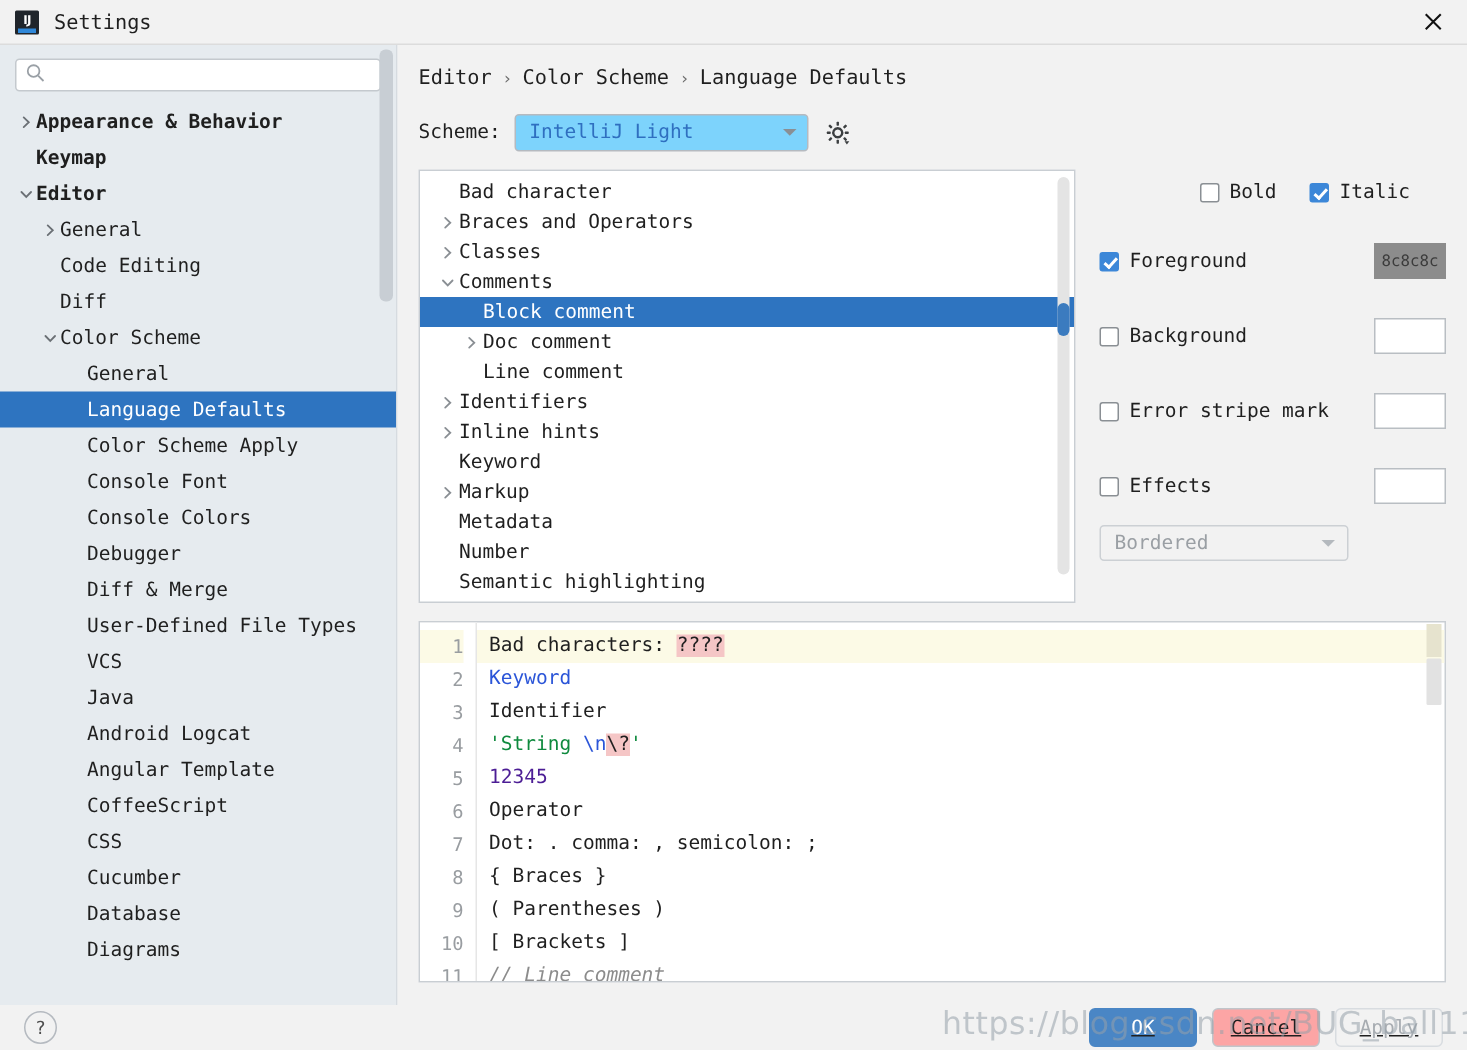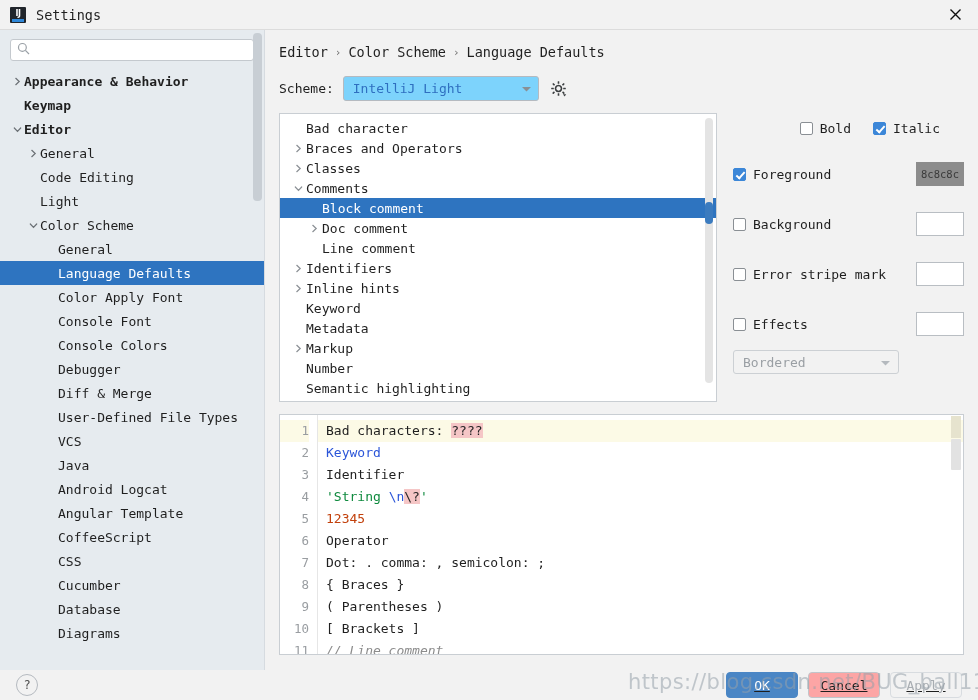--- a/index.html
+++ b/index.html
@@ -170,21 +170,21 @@
   #gutter div { height:22px; line-height:22px; }
   #gutter div.caret-line { background:#fcfae6; }
   #code { flex:1; padding-top:5px; position:relative; }
   #code .line { height:22px; line-height:22px; padding-left:8px; font-size:13px; white-space:pre; }
   #code .line.caret-line { background:#fcfae6; }
   .tk-def { color:#1f1f1f; }
   .tk-bad { background:#f5c6c6; color:#1f1f1f; }
   .tk-kw  { color:#2b55d8; font-weight:normal; }
   .tk-str { color:#0f8a3e; }
   .tk-esc { color:#2b55d8; }
-  .tk-num { color:#c2410c; }
+  .tk-num { color:#4c1d95; }
   .tk-com { color:#8c8c8c; font-style:italic; }
   #preview-thumb {
     position:absolute; right:2px; top:24px; width:10px; height:31px;
     background:#e2e2e2; border-radius:1px; cursor:pointer;
   }
   #preview-topmark {
     position:absolute; right:2px; top:1px; width:10px; height:22px;
     background:#e6e3ce;
   }
 
@@ -278,41 +278,41 @@
             </svg>
           </span>
           <span class="lbl">General</span>
         </div>
         <div class="s-item ind1">
           <span class="arrow"></span>
           <span class="lbl">Code Editing</span>
         </div>
         <div class="s-item ind1">
           <span class="arrow"></span>
-          <span class="lbl">Light</span>
+          <span class="lbl">Diff</span>
         </div>
         <div class="s-item ind1">
           <span class="arrow">
             <svg width="9" height="9" viewBox="0 0 9 9" aria-hidden="true">
               <path d="M1.3 3 L4.5 6.3 L7.7 3" fill="none" stroke="#6b7075" stroke-width="1.2" stroke-linecap="round"></path>
             </svg>
           </span>
           <span class="lbl">Color Scheme</span>
         </div>
         <div class="s-item ind2">
           <span class="arrow"></span>
           <span class="lbl">General</span>
         </div>
         <div class="s-item ind2 selected">
           <span class="arrow"></span>
           <span class="lbl">Language Defaults</span>
         </div>
         <div class="s-item ind2">
           <span class="arrow"></span>
-          <span class="lbl">Color Apply Font</span>
+          <span class="lbl">Color Scheme Apply</span>
         </div>
         <div class="s-item ind2">
           <span class="arrow"></span>
           <span class="lbl">Console Font</span>
         </div>
         <div class="s-item ind2">
           <span class="arrow"></span>
           <span class="lbl">Console Colors</span>
         </div>
         <div class="s-item ind2">
@@ -467,30 +467,30 @@
                   <path d="M2.8 1.3 L6.2 4.5 L2.8 7.7" fill="none" stroke="#8a8f94" stroke-width="1.2" stroke-linecap="round"></path>
                 </svg>
               </span>
               <span>Inline hints</span>
             </div>
             <div class="t-item tind0">
               <span class="arrow"></span>
               <span>Keyword</span>
             </div>
             <div class="t-item tind0">
-              <span class="arrow"></span>
-              <span>Metadata</span>
-            </div>
-            <div class="t-item tind0">
               <span class="arrow">
                 <svg width="9" height="9" viewBox="0 0 9 9" aria-hidden="true">
                   <path d="M2.8 1.3 L6.2 4.5 L2.8 7.7" fill="none" stroke="#8a8f94" stroke-width="1.2" stroke-linecap="round"></path>
                 </svg>
               </span>
               <span>Markup</span>
+            </div>
+            <div class="t-item tind0">
+              <span class="arrow"></span>
+              <span>Metadata</span>
             </div>
             <div class="t-item tind0">
               <span class="arrow"></span>
               <span>Number</span>
             </div>
             <div class="t-item tind0">
               <span class="arrow"></span>
               <span>Semantic highlighting</span>
             </div>
           </div>

